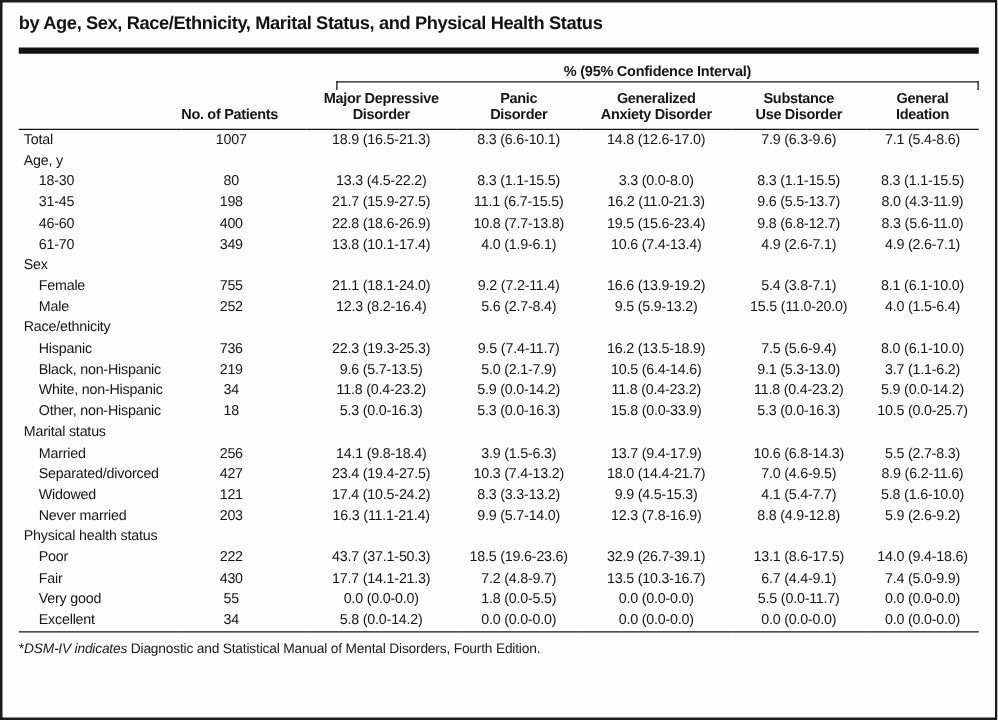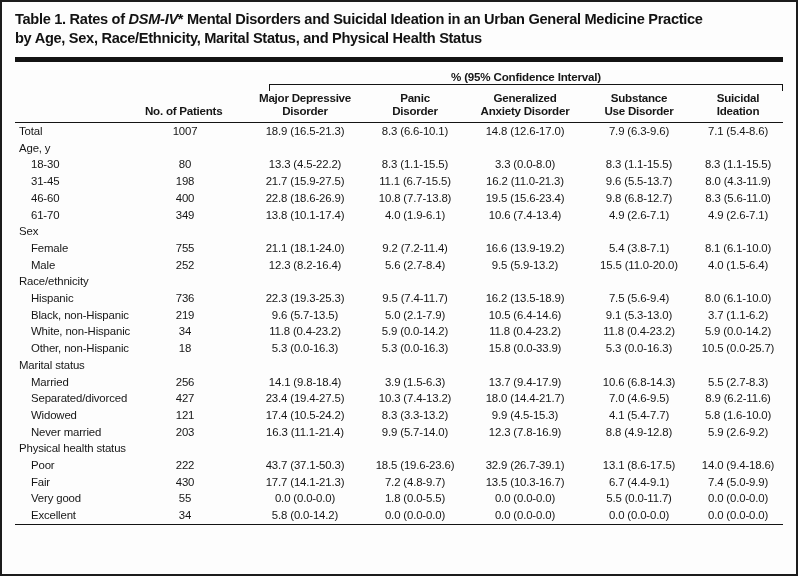--- a/index.html
+++ b/index.html
@@ -60,21 +60,20 @@
   .footnote {
     margin-top: 7px; font-size: 11px; letter-spacing: -0.15px; color: #1a1a1a;
   }
 </style>
 </head>
 <body>
 
 <div class="page">
 
   <div class="title">
-    <div><span>Table 1. Rates of </span><span class="it">DSM-IV</span><span>*</span><span> Mental Disorders and Suicidal Ideation in an Urban General Medicine Practice</span></div>
     <div>by Age, Sex, Race/Ethnicity, Marital Status, and Physical Health Status</div>
   </div>
 
   <div class="thick-rule"></div>
 
   <table>
     <colgroup>
       <col class="c-label">
         <col class="c-pat">
         <col class="c-mdd">
@@ -107,21 +106,21 @@
         </th>
         <th>
           <div>Generalized</div>
           <div>Anxiety Disorder</div>
         </th>
         <th>
           <div>Substance</div>
           <div>Use Disorder</div>
         </th>
         <th>
-          <div>Suicidal</div>
+          <div>General</div>
           <div>Ideation</div>
         </th>
       </tr>
     </thead>
     <tbody>
         <tr>
     <td class="label-cell">Total</td>
     <td class="num-cell">1007</td>
     <td class="val-cell">18.9 (16.5-21.3)</td>
     <td class="val-cell">8.3 (6.6-10.1)</td>
@@ -332,14 +331,15 @@
     <td class="num-cell">34</td>
     <td class="val-cell">5.8 (0.0-14.2)</td>
     <td class="val-cell">0.0 (0.0-0.0)</td>
     <td class="val-cell">0.0 (0.0-0.0)</td>
     <td class="val-cell">0.0 (0.0-0.0)</td>
     <td class="val-cell">0.0 (0.0-0.0)</td>
   </tr>
       </tbody>
   </table>
 
+  <div class="footnote"><span>*</span><span class="it">DSM-IV indicates</span><span> Diagnostic and Statistical Manual of Mental Disorders, Fourth Edition.</span></div>
 
 </div>
 
 </body></html>

